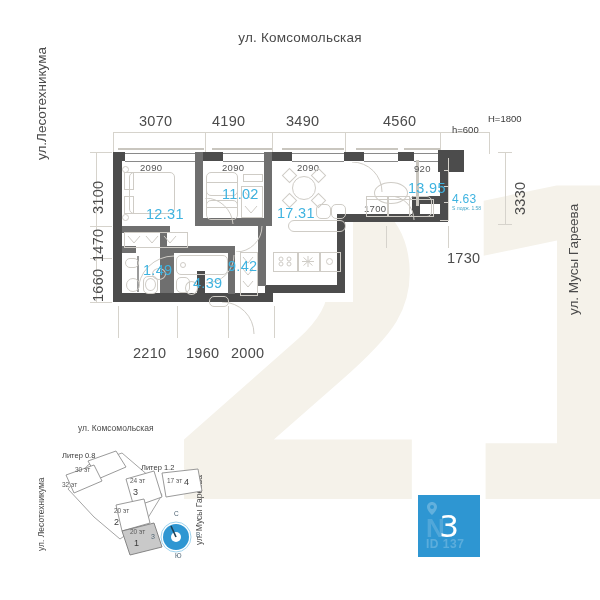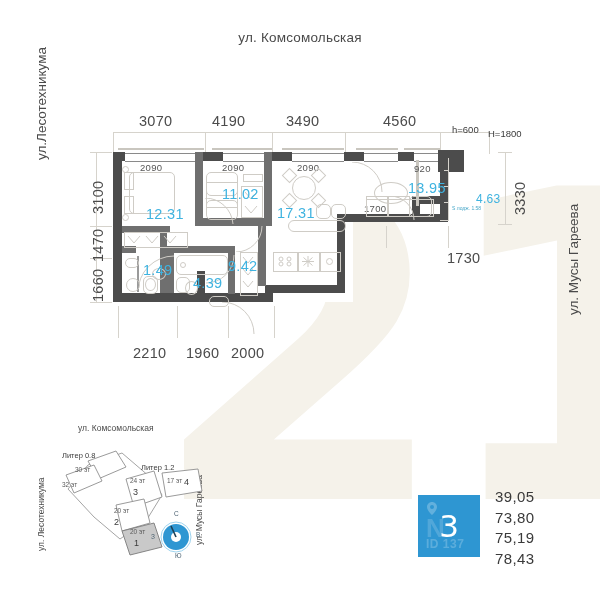--- a/index.html
+++ b/index.html
@@ -52,21 +52,21 @@
   .dim.small{font-size:9.5px;color:#555;}
   .dim.vert{transform:rotate(-90deg);transform-origin:left top;}
   .hnote{position:absolute;font-size:9.5px;color:#3a3a3a;line-height:11px;white-space:nowrap;}
 
   
   .wall{position:absolute;background:#4c4c4c;}
   .wall.light{background:#6f6f6f;}
   .thin{position:absolute;background:#c9c6bf;}
   .room{position:absolute;background:#ffffff;}
   .area{position:absolute;font-size:14.5px;color:#3fb3e0;letter-spacing:.3px;white-space:nowrap;}
-  .area.small{font-size:12px;margin-left:24px;}
+  .area.small{font-size:12px;}
   .area.tiny{font-size:5px;color:#4aa8c9;letter-spacing:0;}
   .furn{position:absolute;border:1px solid #cfccc6;background:transparent;}
   .furn.r{border-radius:50%;}
   .furn.rr{border-radius:5px;}
   .extline{position:absolute;background:#d6d3cc;}
   .win{position:absolute;background:#ffffff;border-top:1px solid #8a8a8a;border-bottom:1px solid #8a8a8a;}
 
   
   .site-street{position:absolute;font-size:8.5px;color:#4a4a4a;white-space:nowrap;}
   .site-street.vert{transform:rotate(-90deg);transform-origin:left top;}
@@ -124,21 +124,21 @@
     <div class="extline" style="left:272px;top:132px;width:1px;height:20px;"></div>
     <div class="extline" style="left:345px;top:132px;width:1px;height:20px;"></div>
     <div class="extline" style="left:440px;top:132px;width:1px;height:20px;"></div>
     <div class="extline" style="left:489px;top:132px;width:1px;height:22px;"></div>
 
     <div class="dim" style="left:139px;top:113px;">3070</div>
     <div class="dim" style="left:212px;top:113px;">4190</div>
     <div class="dim" style="left:286px;top:113px;">3490</div>
     <div class="dim" style="left:383px;top:113px;">4560</div>
 
-    <div class="hnote" style="left:452px;top:128px;padding-left:36px;">H=1800</div>
+    <div class="hnote" style="left:452px;top:113px;padding-left:36px;">H=1800</div>
     <div class="hnote" style="left:452px;top:124px;">h=600</div>
 
     <div class="room" style="left:113px;top:152px;width:335px;height:70px;"></div>
     <div class="room" style="left:113px;top:152px;width:240px;height:150px;"></div>
     <div class="room" style="left:353px;top:152px;width:95px;height:68px;"></div>
 
     <div class="thin" style="left:118px;top:148px;width:86px;height:2px;"></div>
     <div class="thin" style="left:212px;top:148px;width:60px;height:2px;"></div>
     <div class="thin" style="left:282px;top:148px;width:62px;height:2px;"></div>
     <div class="thin" style="left:356px;top:148px;width:42px;height:2px;"></div>
@@ -386,20 +386,14 @@
 
   <div class="badge">
     <svg class="pin" viewBox="0 0 10 13">
       <path d="M5 0C2.2 0 0 2.2 0 5c0 3.6 5 8 5 8s5-4.4 5-8c0-2.8-2.2-5-5-5zm0 7a2 2 0 110-4 2 2 0 010 4z" fill="currentColor"></path>
     </svg>
     <div class="wm-n">N</div>
     <div class="wm-id">ID 137</div>
     <div class="num">3</div>
   </div>
 
-  <div class="areas-list">
-    <div>39,05</div>
-    <div>73,80</div>
-    <div>75,19</div>
-    <div>78,43</div>
-  </div>
 
 </div>
 
 </body></html>

